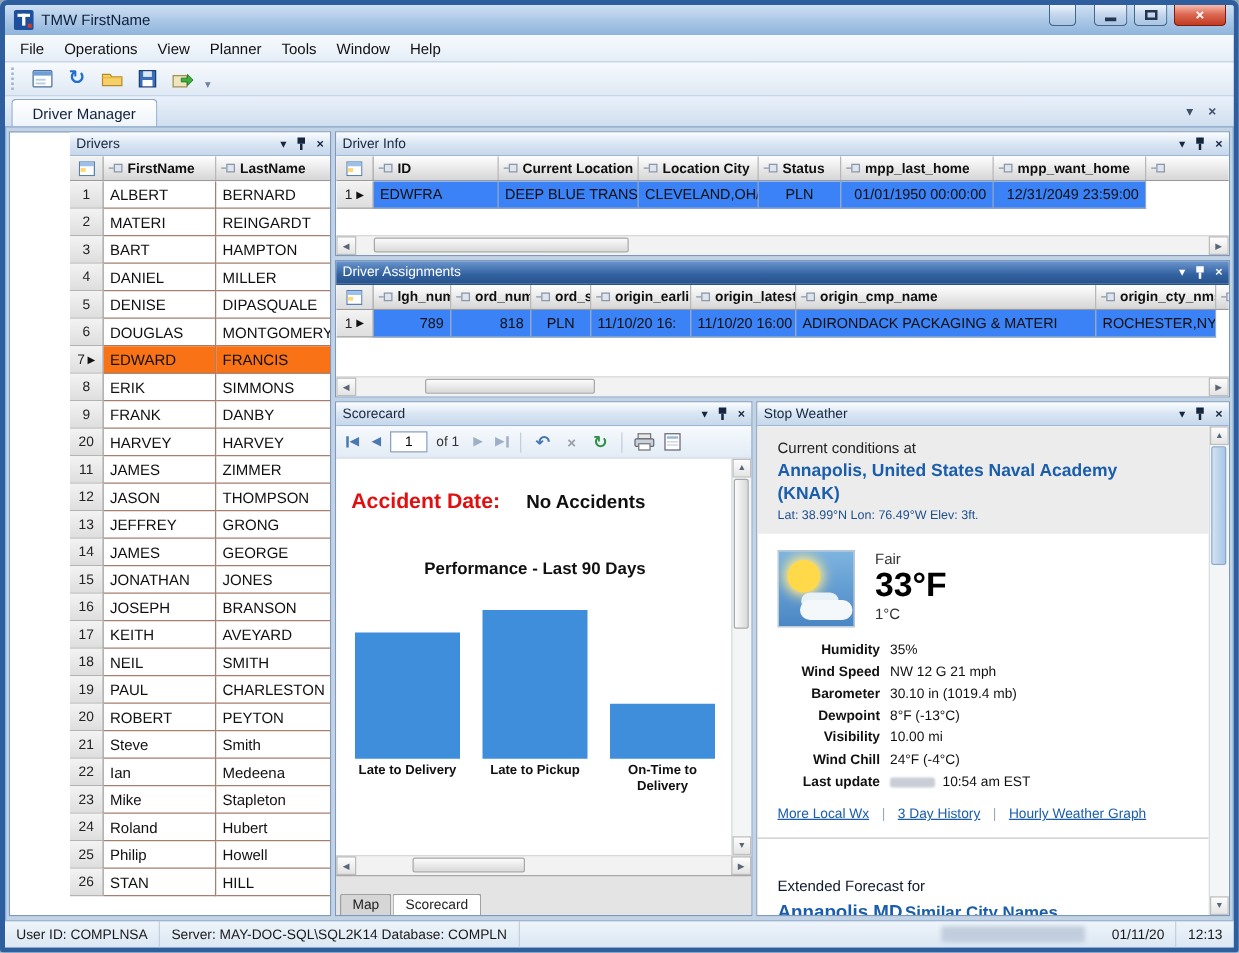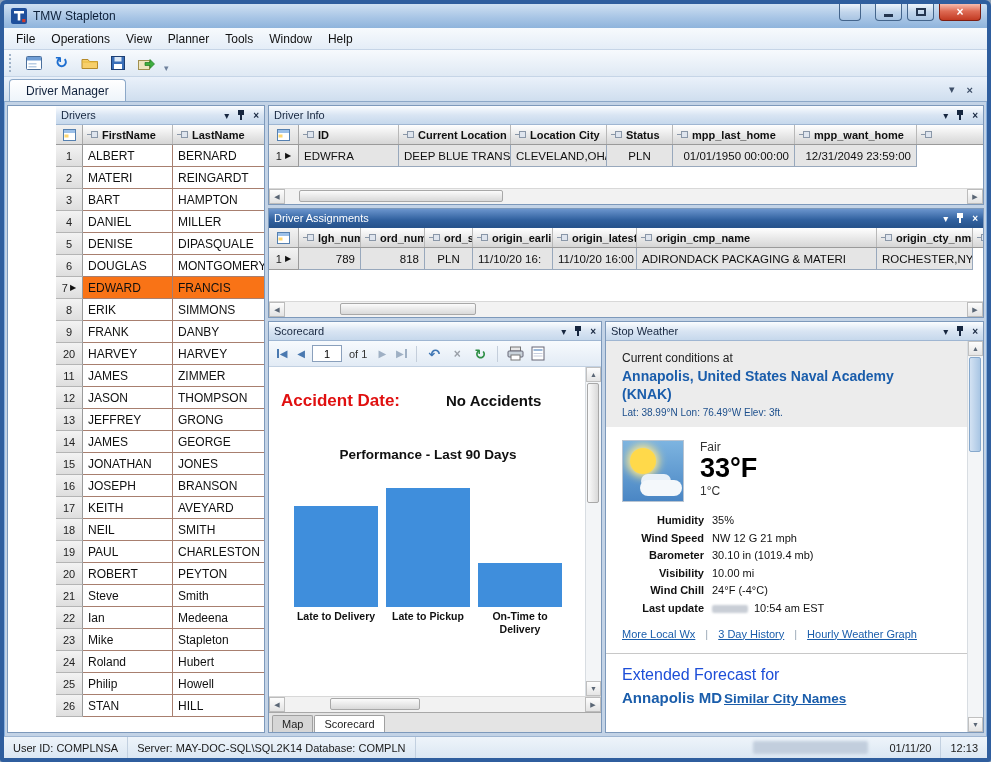--- a/index.html
+++ b/index.html
@@ -88,21 +88,21 @@
     align-items:center; font-size:12px; color:#101010; white-space:nowrap; overflow:hidden; flex:none; }
   .c-first { width:90px; } .c-last { width:112px; }
   .c-rfill { flex:1; border:none; }
   .drow.sel .dcell { background:#f97316; }
   .rowarrow { font-size:8px; color:#111; }
 
   
   .grow { display:flex; height:22px; flex:none; }
   .growhdr { width:30px; flex:none; background:linear-gradient(#f3f3f3,#dedede); border-right:1px solid #9a9a9a;
     border-bottom:1px solid #9a9a9a; display:flex; align-items:center; justify-content:center; gap:3px; font-size:11px; color:#222; }
-  .gdcell { border-right:1px solid #98a8bc; border-bottom:1px solid #98a8bc; background:#e5e5e5; padding:0 5px;
+  .gdcell { border-right:1px solid #98a8bc; border-bottom:1px solid #98a8bc; background:#3b82f6; padding:0 5px;
     font-size:11.5px; display:flex; align-items:center; white-space:nowrap; overflow:hidden; flex:none; color:#101010; }
   .a-r { justify-content:flex-end; } .a-c { justify-content:center; }
   .gdfill { flex:1; background:#fff; }
 
   
   .hscroll { height:16px; flex:none; background:#f2f2f2; border-top:1px solid #d8d8d8; display:flex; align-items:center; }
   .hs-btn { width:16px; height:15px; display:flex; align-items:center; justify-content:center; font-size:7px;
     color:#5a6675; background:linear-gradient(#fdfdfd,#e3e3e3); border:1px solid #bcbcbc; flex:none; }
   .hs-track { flex:1; height:15px; position:relative; }
   .hs-thumb { position:absolute; top:1px; height:12px; background:linear-gradient(#fbfbfb,#d9d9d9);
@@ -127,30 +127,30 @@
     text-align:center; font-family:inherit; padding:0; }
   .of-label { font-size:11px; color:#333; margin:0 4px; }
   .rt-sep { width:1px; height:16px; background:#c4cedb; margin:0 4px; }
   .rt-btn { width:20px; height:20px; display:flex; align-items:center; justify-content:center; font-size:14px; }
   .back-glyph { color:#3f76b4; font-weight:bold; }
   .stop-glyph { color:#9aa0a8; font-weight:bold; font-size:12px; }
   .refresh-glyph2 { color:#2e8f46; font-weight:bold; font-size:14px; }
 
   .report-wrap { flex:1; display:flex; min-height:0; background:#e8e8e8; }
   .report { flex:1; background:#fff; overflow:hidden; padding:24px 8px 0 10px; }
-  .accident-row { display:flex; align-items:baseline; gap:46px; padding-left:2px; }
+  .accident-row { display:flex; align-items:baseline; gap:21px; padding-left:2px; }
   .accident-label { color:#e01010; font-size:17px; font-weight:bold; }
   .accident-value { color:#101010; font-size:15px; font-weight:bold; }
   .perf-title { text-align:center; font-size:13.5px; font-weight:bold; margin-top:36px; color:#101010; }
-  .chart { display:flex; justify-content:center; margin-top:26px; align-items:flex-end; }
+  .chart { display:flex; justify-content:center; gap:10px; margin-top:26px; align-items:flex-end; }
   .bar-group { width:92px; display:flex; flex-direction:column; align-items:center; justify-content:flex-end; }
   .bar { width:84px; }
   .bar-label { height:28px; font-size:10.5px; font-weight:bold; text-align:center; margin-top:3px;
     line-height:1.2; color:#101010; width:88px; }
-  .sc-tabs { height:20px; flex:none; background:#e4e4e4; border-top:1px solid #a8a8a8; display:flex;
+  .sc-tabs { height:32px; flex:none; background:#e4e4e4; border-top:1px solid #a8a8a8; display:flex;
     align-items:flex-end; padding-left:3px; gap:1px; }
   .sc-tab { padding:2px 9px; font-size:11px; color:#222; background:#d6d6d6; border:1px solid #a0a0a0;
     border-bottom:none; border-radius:2px 2px 0 0; }
   .sc-tab.active { background:#fff; }
 
   
   .wx-body { flex:1; display:flex; min-height:0; background:#fff; }
   .wx-content { flex:1; overflow:hidden; }
   .wx-station { background:#ececec; padding:10px 16px 9px; }
   .wx-cond-label { font-size:12px; color:#222; }
@@ -169,21 +169,21 @@
   .wx-details { padding:2px 6px 0; }
   .wx-row { display:flex; font-size:11px; line-height:1.6; }
   .wx-label { width:92px; text-align:right; font-weight:bold; color:#111; flex:none; }
   .wx-value { margin-left:8px; color:#111; display:flex; align-items:center; }
   .redact { display:inline-block; width:36px; height:8px; background:#c9ced6; border-radius:2px;
     margin-right:6px; filter:blur(1px); }
   .wx-links { display:flex; align-items:flex-start; gap:10px; padding:10px 16px 13px; font-size:11px; }
   .wx-link { color:#1a5dab; text-decoration:underline; cursor:pointer; }
   .wx-sep { color:#9aa7b5; }
   .wx-extended { border-top:1px solid #c8c8c8; padding:12px 16px; }
-  .wx-ext-label { font-size:16px; color:#1d4ed8; }
+  .wx-ext-label { font-size:12px; color:#0f172a;margin-top:19px; }
   .wx-ext-row { margin-top:5px; display:flex; align-items:baseline; gap:2px; }
   .wx-city { font-size:15px; font-weight:bold; color:#1a5dab; }
   .wx-similar { font-size:13.5px; font-weight:bold; color:#1a5dab; text-decoration:underline; cursor:pointer; }
 
   
   .statusbar { height:22px; flex:none; display:flex; align-items:center;
     background:linear-gradient(#eef4fa,#dbe7f3); border-top:1px solid #9fb6d2; font-size:11px; color:#1a1a1a; }
   .sb-cell { height:100%; display:flex; align-items:center; padding:0 9px; border-right:1px solid #c2d0e0; white-space:nowrap; }
   .sb-spacer { flex:1; border:none; }
   .sb-blur { width:115px; height:13px; background:#c2cedd; border-radius:2px; filter:blur(1.5px); margin:0 12px 0 0; }
@@ -193,21 +193,21 @@
 
 <div class="window">
 
   <div class="titlebar">
     <svg class="app-icon" width="16" height="16">
       <rect width="16" height="16" rx="2" fill="#1e4f9c"></rect>
       <rect x="3" y="3" width="10" height="2.5" fill="#fff"></rect>
       <rect x="6.7" y="3" width="2.6" height="9.5" fill="#fff"></rect>
       <rect x="11.2" y="11" width="3.2" height="3.2" fill="#d23b2a"></rect>
     </svg>
-    <span class="window-title">TMW Stapleton</span>
+    <span class="window-title">TMW FirstName</span>
     <div class="winbtns">
       <div class="winbtn pill"></div>
       <div class="winbtn min">
           <span class="glyph-min"></span>
         </div>
       <div class="winbtn max">
           <span class="glyph-max"></span>
         </div>
       <div class="winbtn close">
           <span>×</span>
@@ -743,20 +743,26 @@
                       <span>NW 12 G 21 mph</span>
                     </div>
                   </div>
                   <div class="wx-row">
                     <div class="wx-label">Barometer</div>
                     <div class="wx-value">
                       <span>30.10 in (1019.4 mb)</span>
                     </div>
                   </div>
                   <div class="wx-row">
+                    <div class="wx-label">Dewpoint</div>
+                    <div class="wx-value">
+                      <span>8°F (-13°C)</span>
+                    </div>
+                  </div>
+                  <div class="wx-row">
                     <div class="wx-label">Visibility</div>
                     <div class="wx-value">
                       <span>10.00 mi</span>
                     </div>
                   </div>
                   <div class="wx-row">
                     <div class="wx-label">Wind Chill</div>
                     <div class="wx-value">
                       <span>24°F (-4°C)</span>
                     </div>

